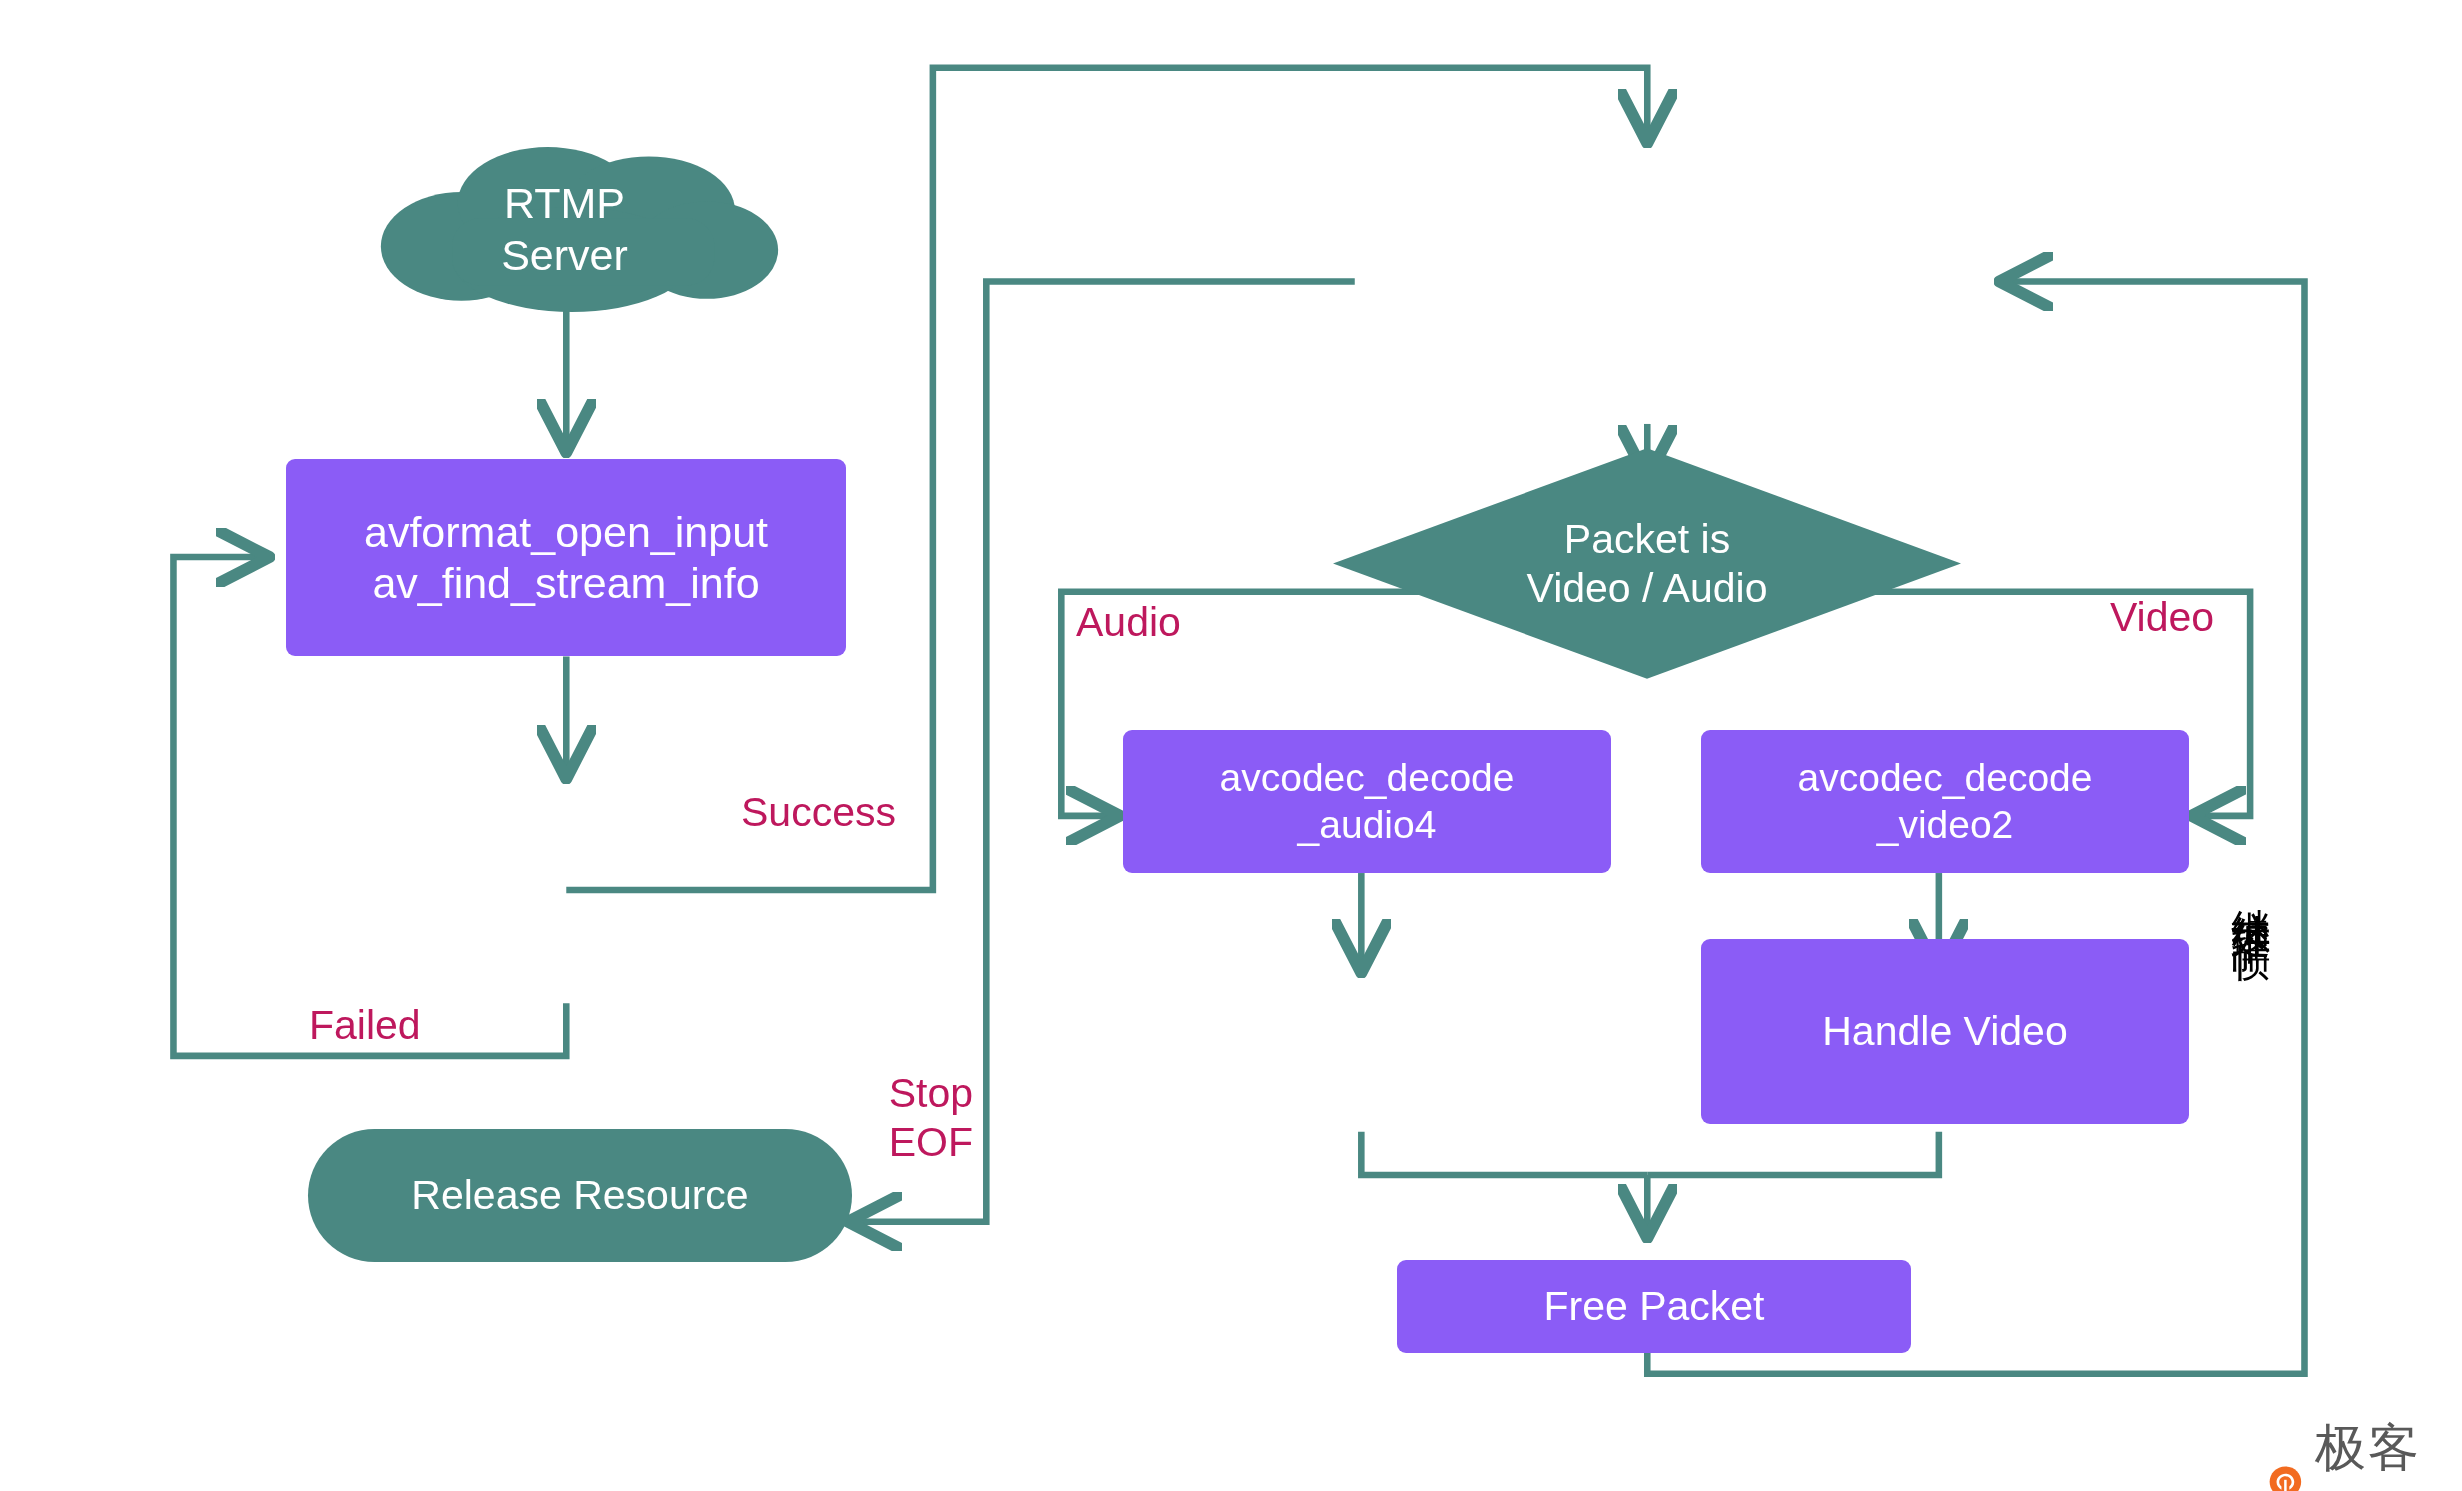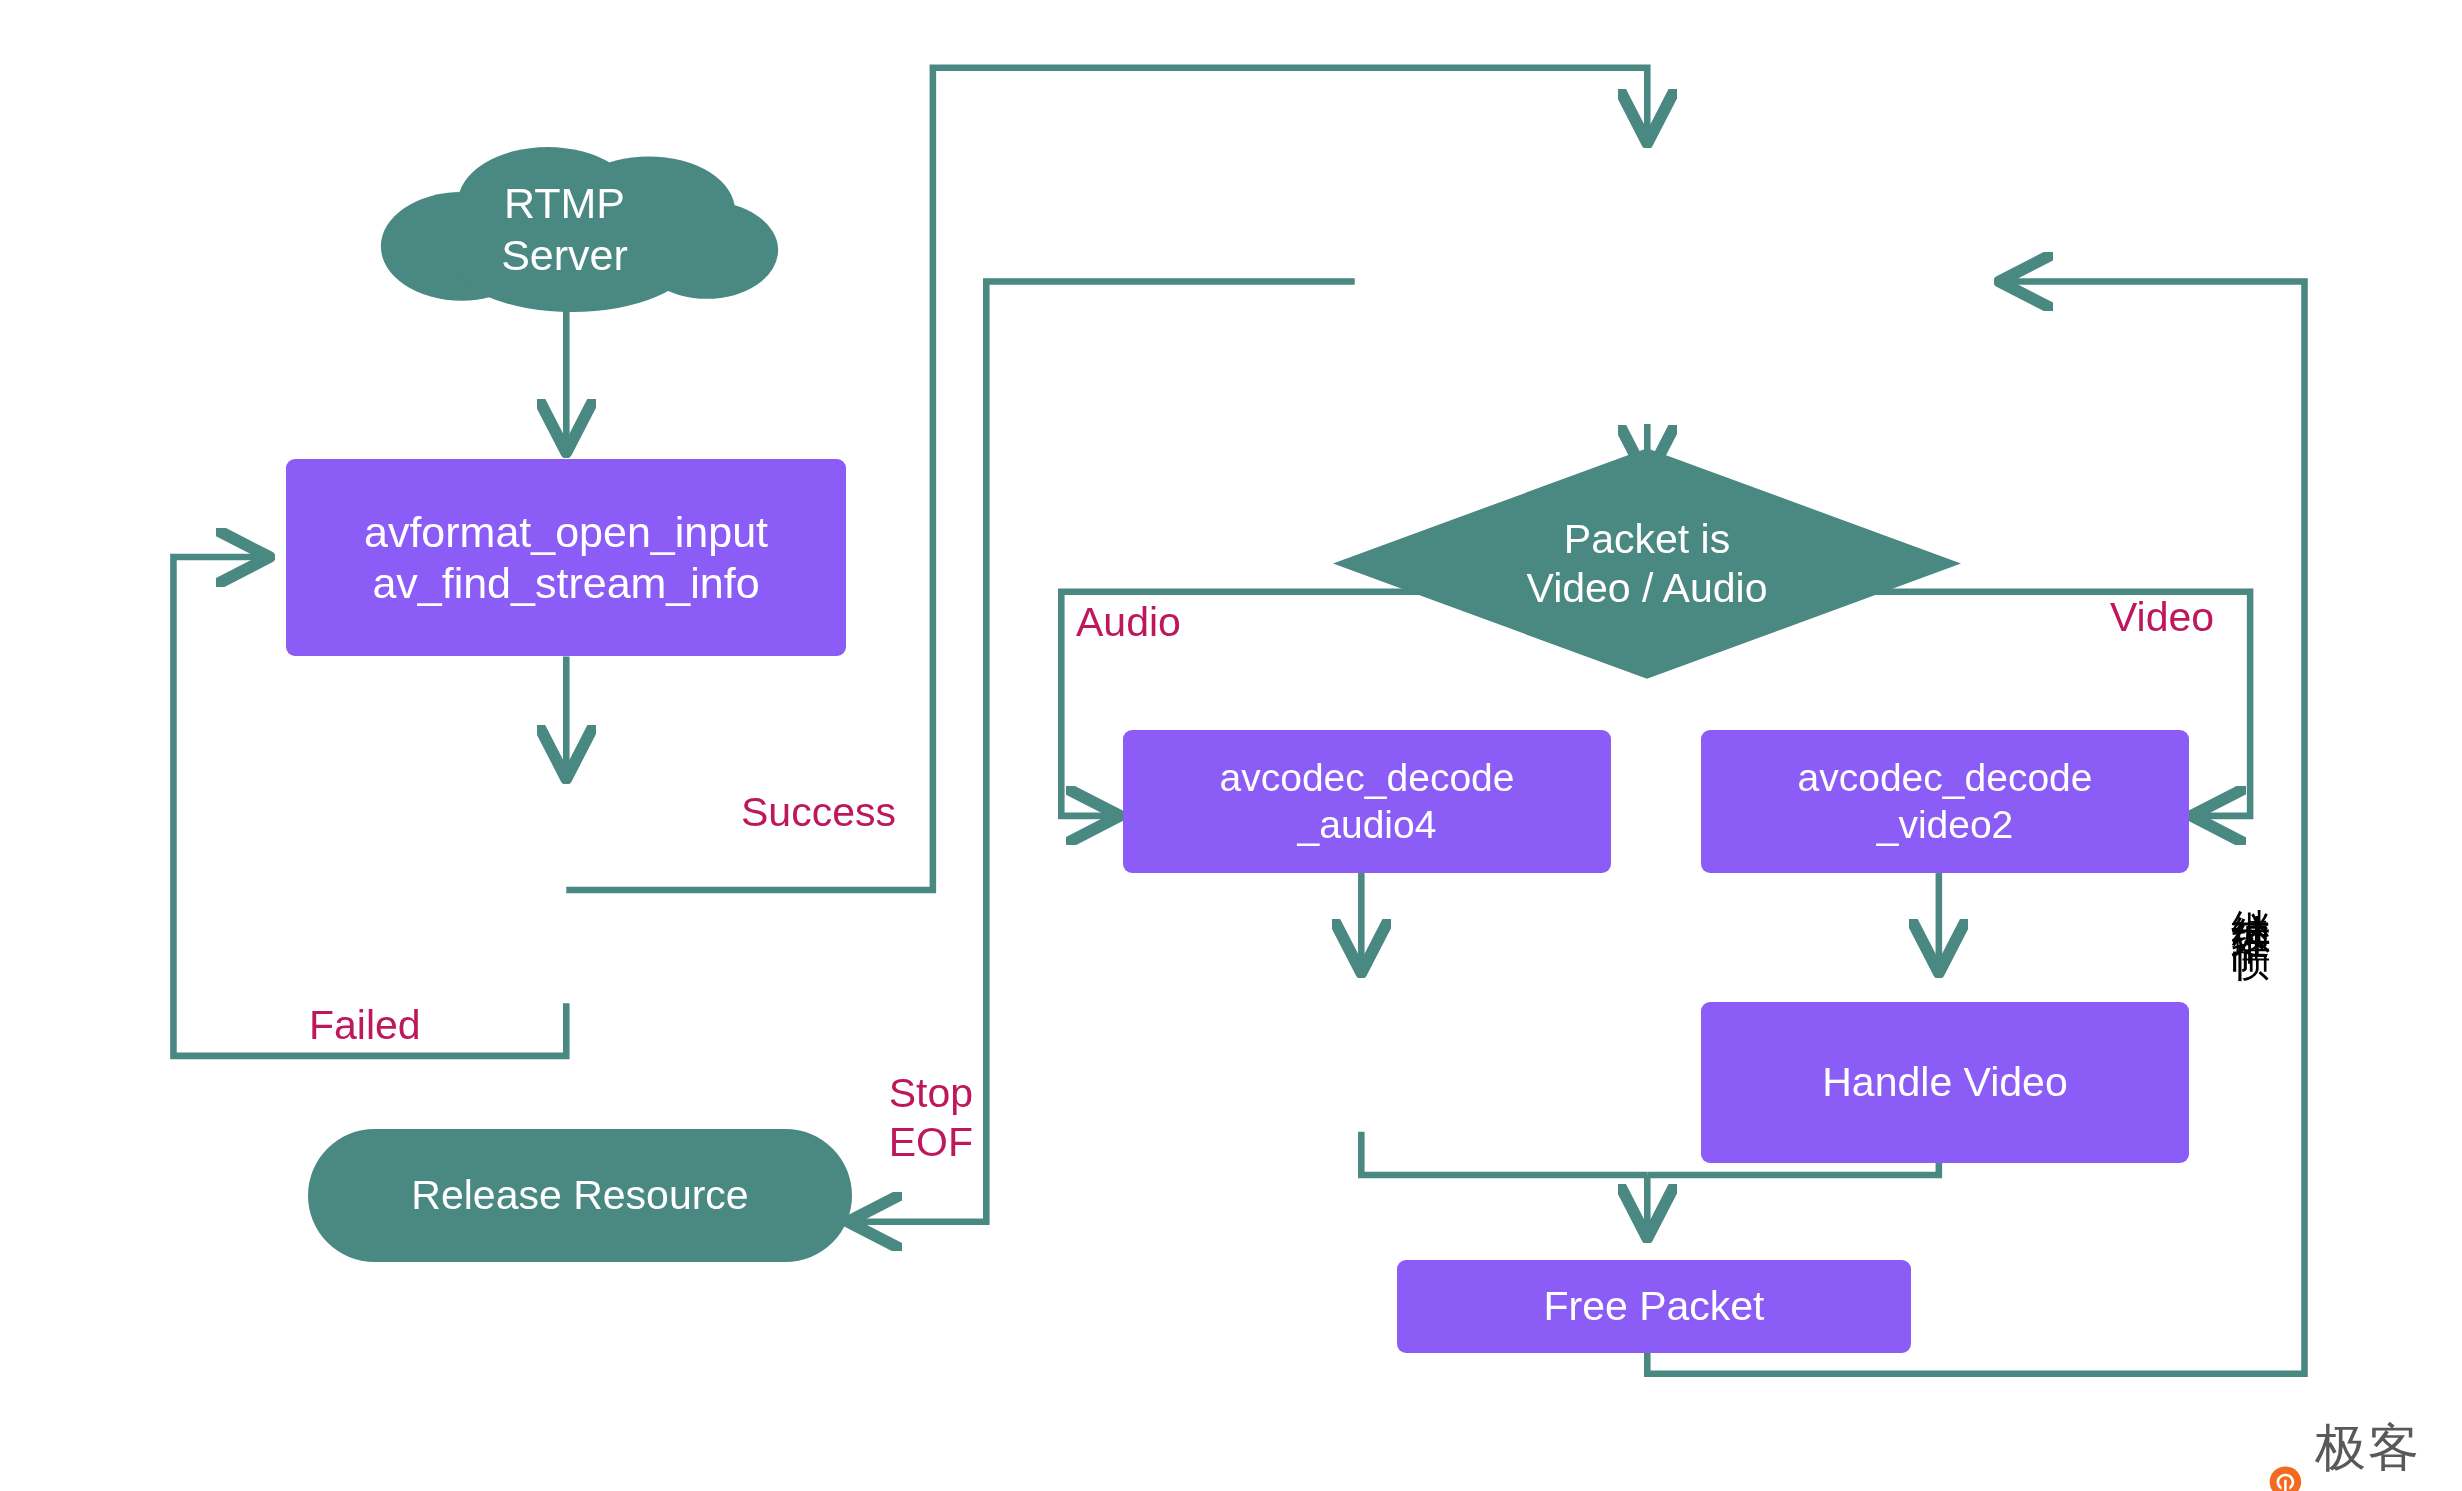--- a/index.html
+++ b/index.html
@@ -113,21 +113,21 @@
     <span class="lbl" style="font-size:39px;">avcodec_decode
 _audio4</span>
   </div>
 
   <div class="node rrect" style="left:1701px;top:730px;width:488px;height:143px;">
     <span class="lbl" style="font-size:39px;">avcodec_decode
 _video2</span>
   </div>
 
 
-  <div class="node rrect" style="left:1701px;top:1002px;width:488px;height:161px;">
+  <div class="node rrect" style="left:1701px;top:939px;width:488px;height:185px;">
     <span class="lbl" style="font-size:41px;">Handle Video</span>
   </div>
 
   <div class="node rrect" style="left:1397px;top:1260px;width:514px;height:93px;">
     <span class="lbl" style="font-size:41px;">Free Packet</span>
   </div>
 
   <div class="edge-label" style="left:741px;top:788px;font-size:41px;">Success</div>
 
   <div class="edge-label" style="left:309px;top:1001px;font-size:41px;">Failed</div>

